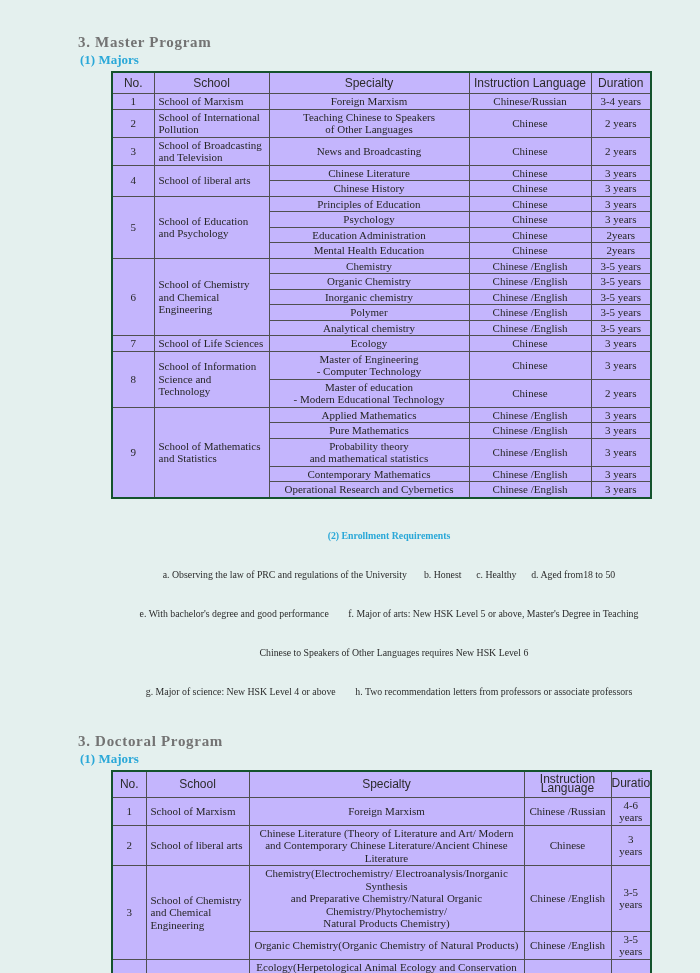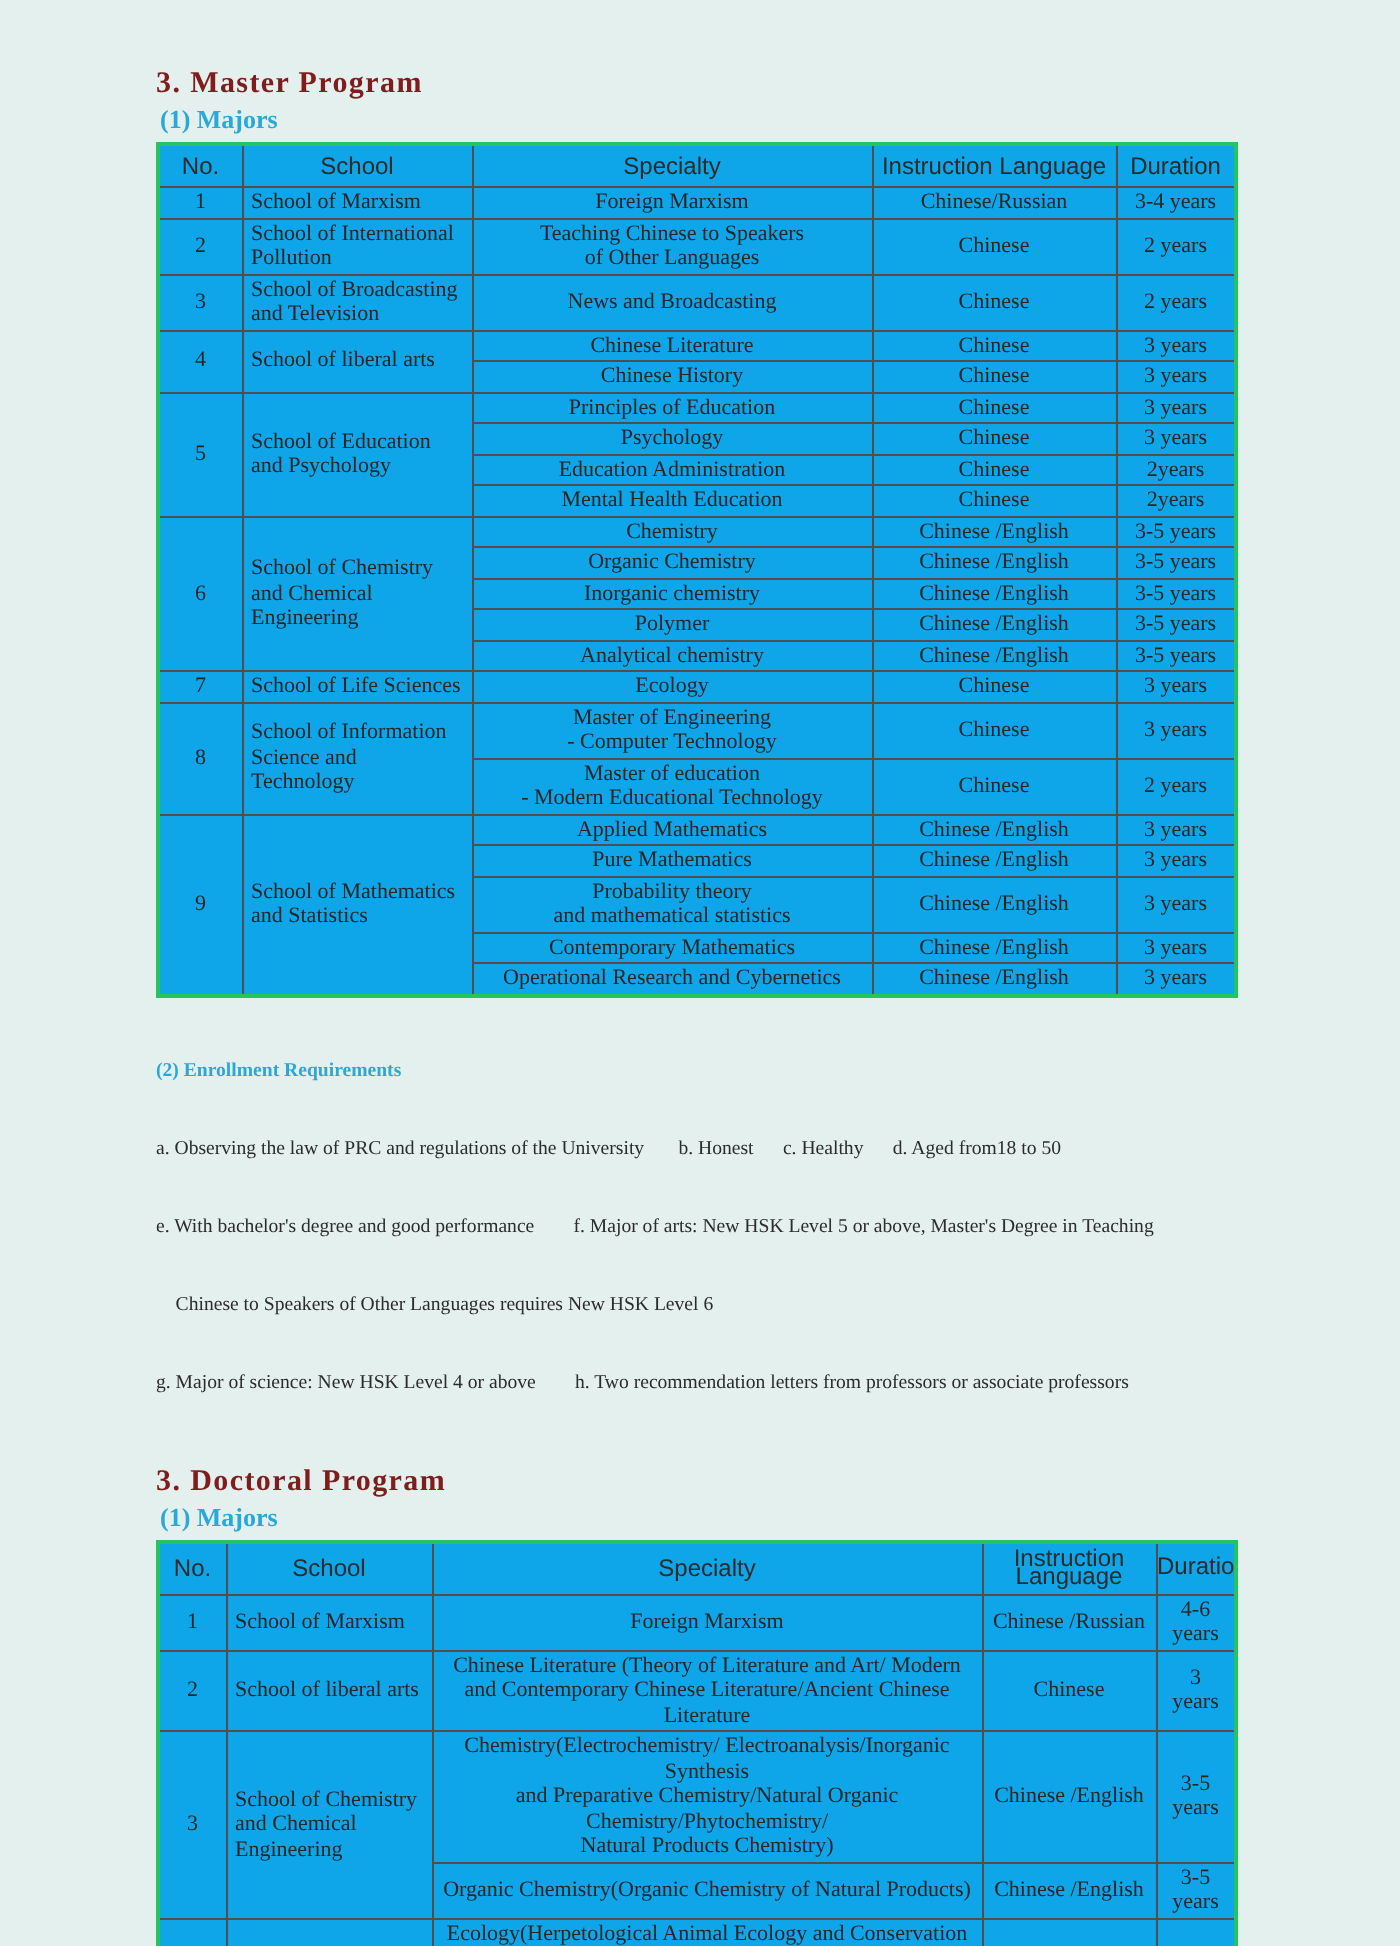--- a/index.html
+++ b/index.html
@@ -2,36 +2,36 @@
 <html><head>
 <meta charset="utf-8">
 <style>
   * { box-sizing: border-box; margin: 0; padding: 0; }
   html, body { width: 700px; }
   body { font-family: "Liberation Serif", serif; color: #262626; }
   .page { width: 700px; height: 973px; display: flex; flex-direction: column; overflow: hidden; }
 
   .sec-top { flex: 0 0 auto; min-height: 690px; background: #e4f0ee; padding: 34px 0 6px 78px; }
 
-  .heading { font-size: 15px; font-weight: bold; letter-spacing: 0.7px; color: #7f1d1d; }
+  .heading { font-size: 15px; font-weight: bold; letter-spacing: 0.7px; color: #737373; }
   .majors { font-size: 13px; font-weight: bold; color: #2aa8d8; margin: 1px 0 3px 2px; }
 
-  table.data { border-collapse: collapse; width: 539px; background: #0ea5e9; border: 2px solid #22c55e; table-layout: fixed; }
+  table.data { border-collapse: collapse; width: 539px; background: #c4b5fd; border: 2px solid #14532d; table-layout: fixed; margin-left: 33px; }
   table.data td, table.data th { border: 1px solid #4f4f4f; overflow: hidden; }
   table.data th { font-family: "Liberation Sans", sans-serif; font-weight: normal; font-size: 12px; color: #2b2b2b; padding: 3px 0; text-align: center; }
   table.data td { font-size: 11px; line-height: 12.5px; padding: 1px 4px; }
   td.c { text-align: center; }
   td.school { text-align: left; padding-left: 10px; }
   td.spec { text-align: center; padding-left: 8px; }
   .pre { white-space: pre-line; }
   .sm { font-size: 8.5px; line-height: 9.5px; }
   .xs { font-size: 8px; line-height: 9px; }
   th.sm2 { font-size: 9px; line-height: 9.5px; padding: 2px 0; }
 
-  .reqs { margin-top: 4px; font-size: 9.8px; line-height: 13px; white-space: pre; color: #2b2b2b; }
+  .reqs { margin-top: 4px; font-size: 9.8px; line-height: 13px; white-space: pre; color: #2b2b2b; text-align: center; }
   .reqs-title { color: #2aa8d8; font-weight: bold; }
   .heading2 { margin-top: 9px; }
 </style>
 </head>
 <body>
 
 <div class="page">
 
   <div class="sec-top">
 

